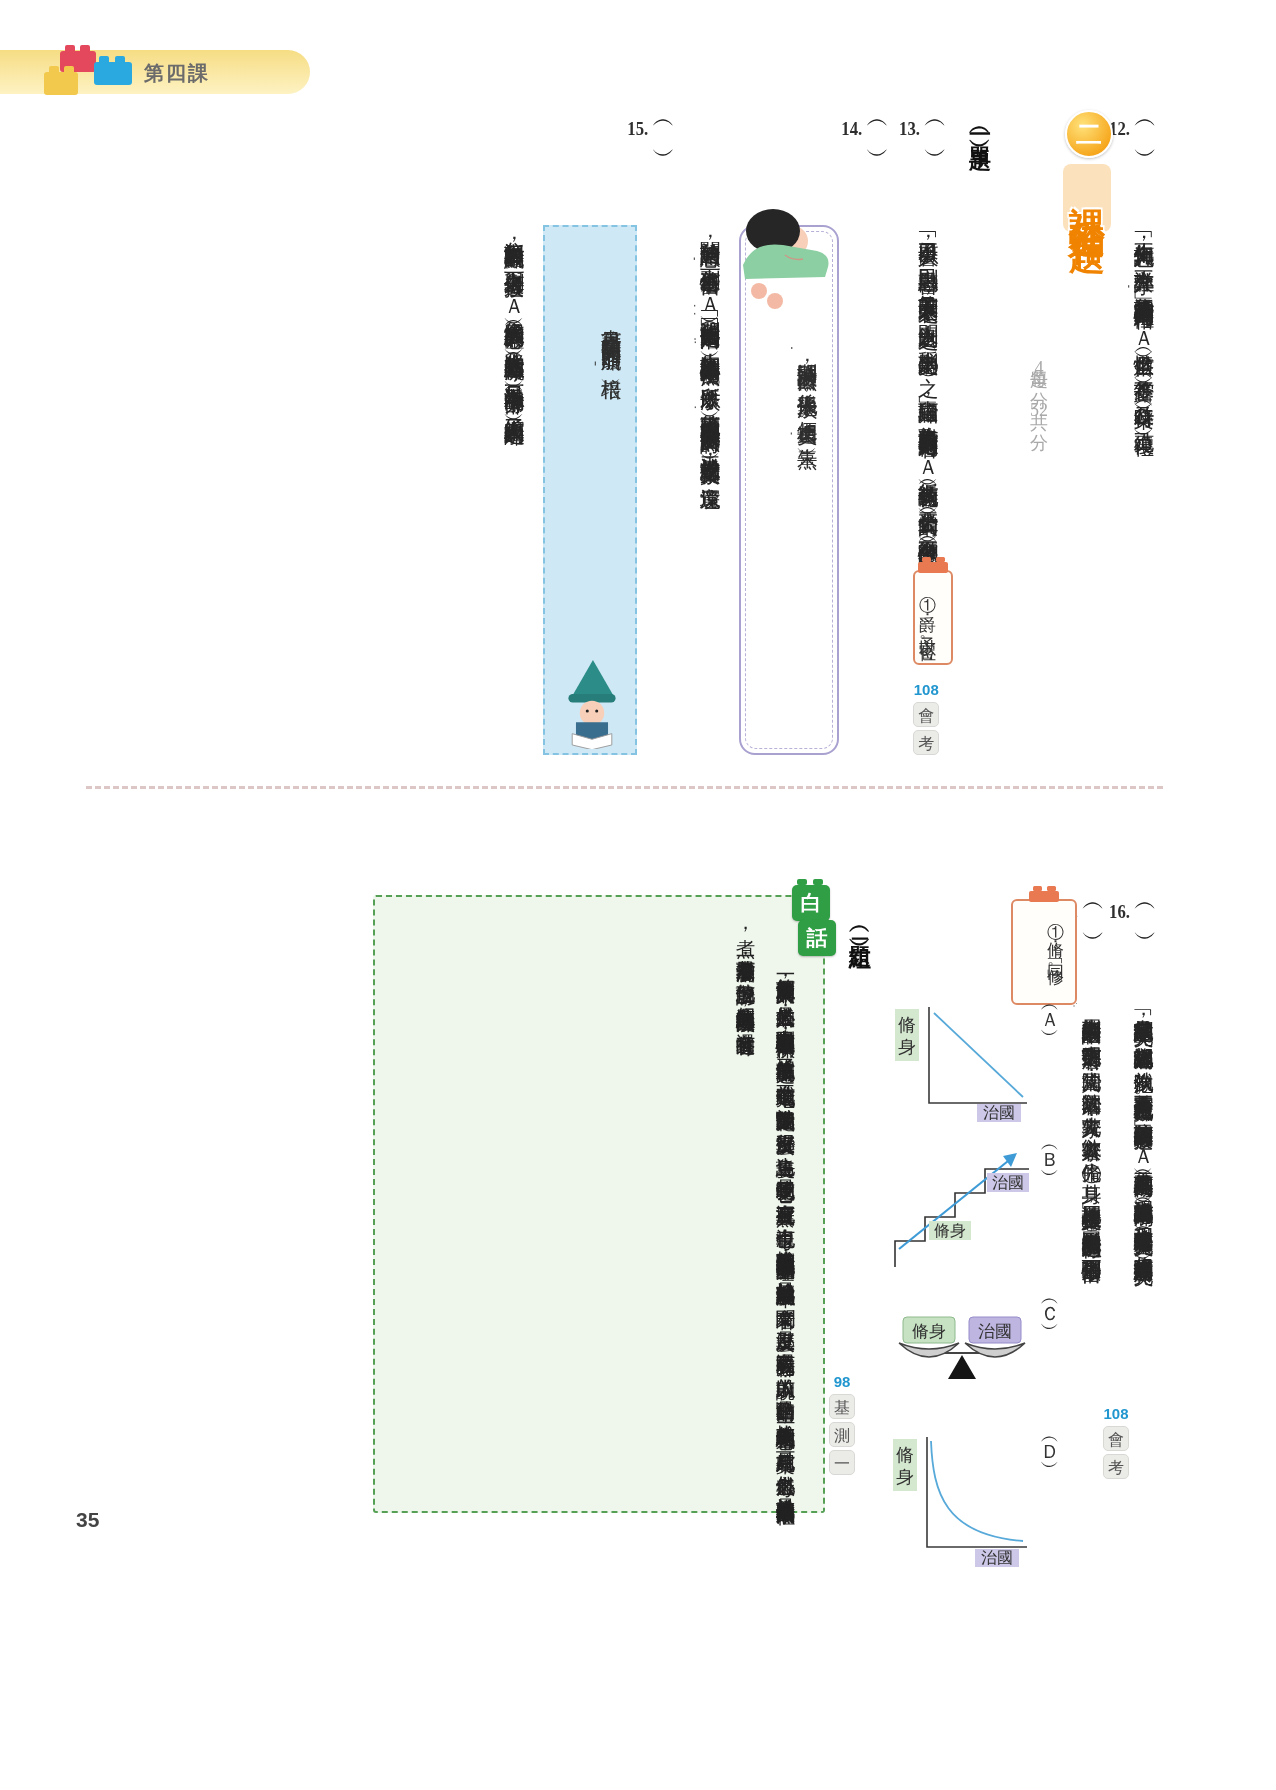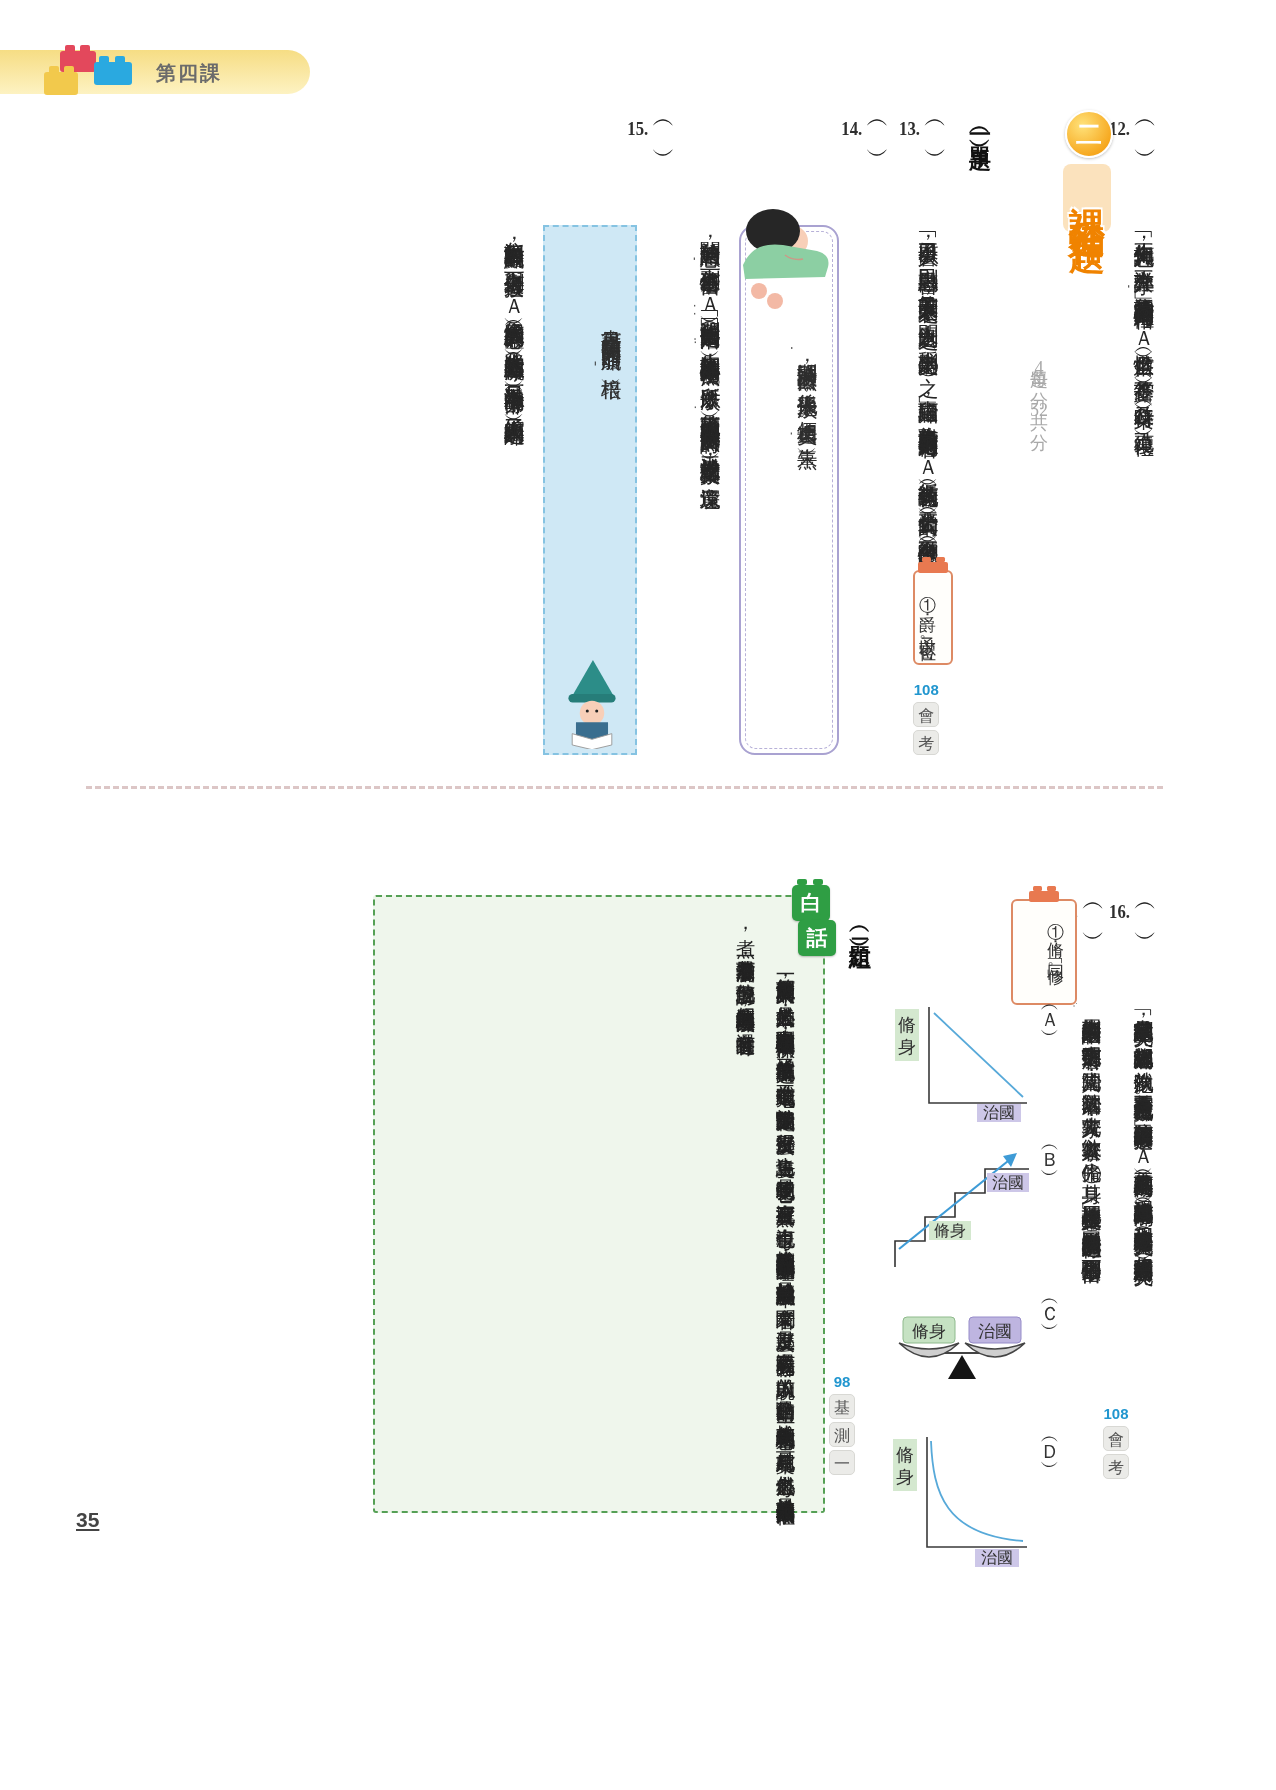--- a/index.html
+++ b/index.html
@@ -2,21 +2,21 @@
 <html><head>
 <meta charset="utf-8">
 <style>
   * { margin:0; padding:0; box-sizing:border-box; }
   body { width:1276px; height:1790px; position:relative; background:#fff;
          font-family:"Liberation Serif", serif; color:#2e2e2e; overflow:hidden; }
 
   
   #ribbon { position:absolute; left:0; top:50px; width:310px; height:44px;
             background:linear-gradient(180deg,#f6dd84,#fdf2c2); border-radius:0 22px 22px 0; }
-  #ribbon .lesson { position:absolute; left:156px; top:10px; font:700 20px "Liberation Sans",sans-serif;
+  #ribbon .lesson { position:absolute; left:144px; top:10px; font:700 20px "Liberation Sans",sans-serif;
                     color:#6b6b6b; letter-spacing:2px; }
   #lego-hdr { position:absolute; left:36px; top:-8px; }
 
   
   .vsec { position:absolute; left:86px; width:1077px; writing-mode:vertical-rl; text-orientation:mixed; }
   #sec1 { top:112px; height:650px; }
   #sec2 { top:895px; height:700px; }
 
   .q { position:relative; padding-top:113px; }
   #sec1 .q { height:643px; }         
@@ -105,21 +105,21 @@
              font-size:19.5px; line-height:40px; letter-spacing:0.5px; color:#222; text-indent:40px; }
   #wb-badge { position:absolute; top:-12px; right:-10px; writing-mode:horizontal-tb; }
   .wb { position:relative; width:38px; height:36px; background:#2f9e44; border-radius:5px; color:#fff;
         font:700 21px/36px "Liberation Sans",sans-serif; text-align:center; box-shadow:0 1px 2px rgba(0,0,0,.25); }
   .wb::before { content:""; position:absolute; top:-6px; left:5px; width:10px; height:6px;
                 background:#2f9e44; border-radius:2px; box-shadow:16px 0 0 #2f9e44; }
   .wb:first-child { transform:translateX(-3px); }
   .wb:last-child { transform:translate(3px,-1px); }
 
   #divider { position:absolute; left:86px; top:786px; width:1077px; border-top:3px dashed #dcc6c6; }
-  #pagenum { position:absolute; left:76px; top:1508px; font:700 21px "Liberation Sans",sans-serif; color:#444;text-decoration:underline; }
+  #pagenum { position:absolute; left:76px; top:1508px; font:700 21px "Liberation Sans",sans-serif; color:#444; }
 </style>
 </head>
 <body>
 
 <div id="page">
 
   <div id="ribbon">
     <svg id="lego-hdr" width="110" height="62" viewBox="0 0 110 62">
       <rect x="24" y="9" width="36" height="21" rx="3" fill="#e3485c"></rect>
       <rect x="29" y="3" width="10" height="8" rx="2" fill="#e3485c"></rect>

